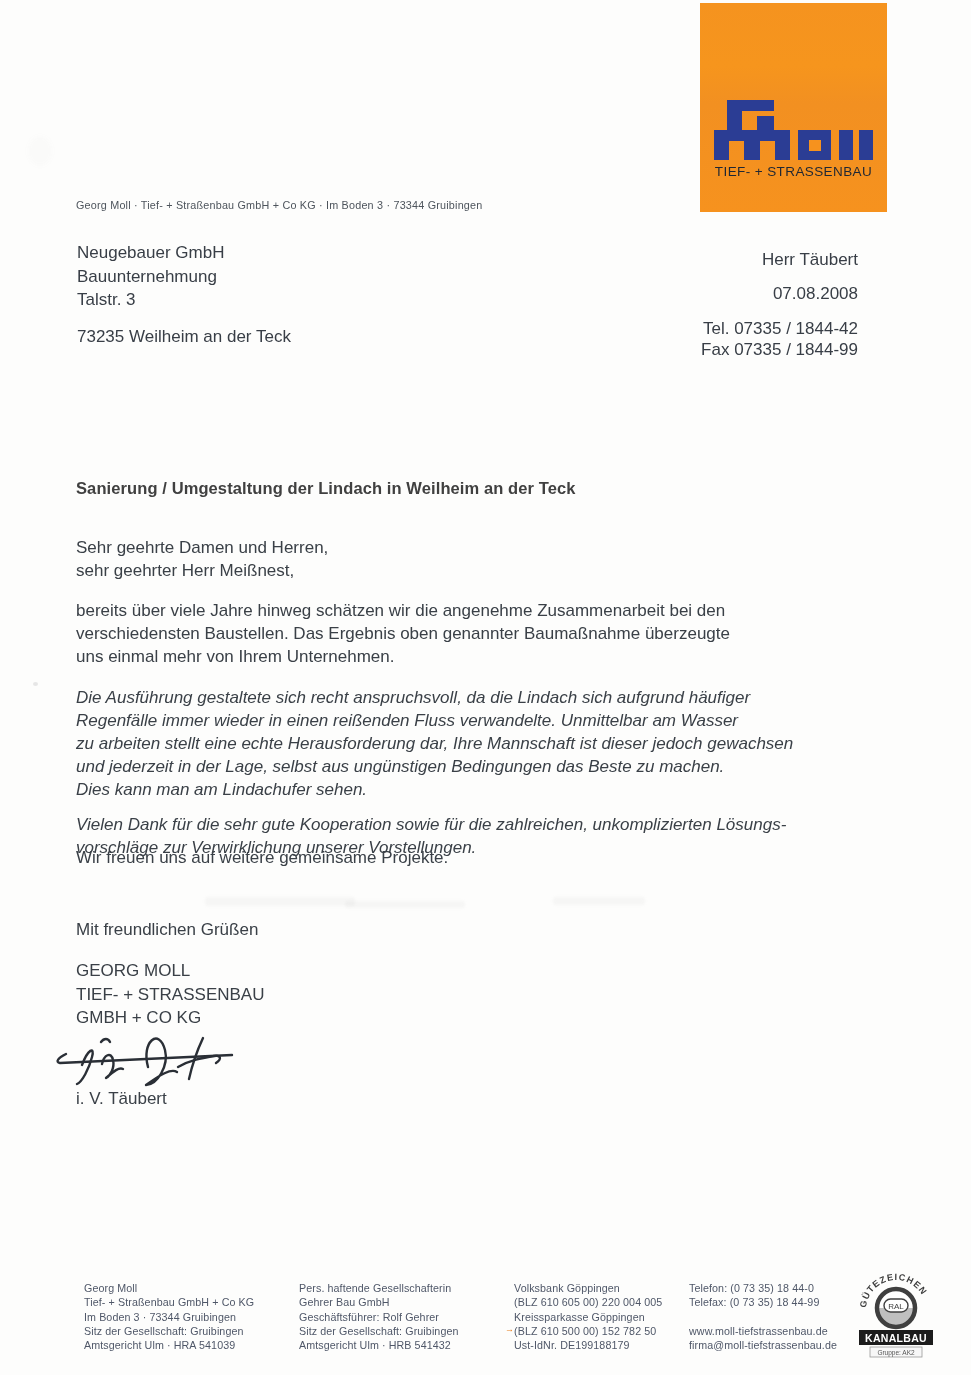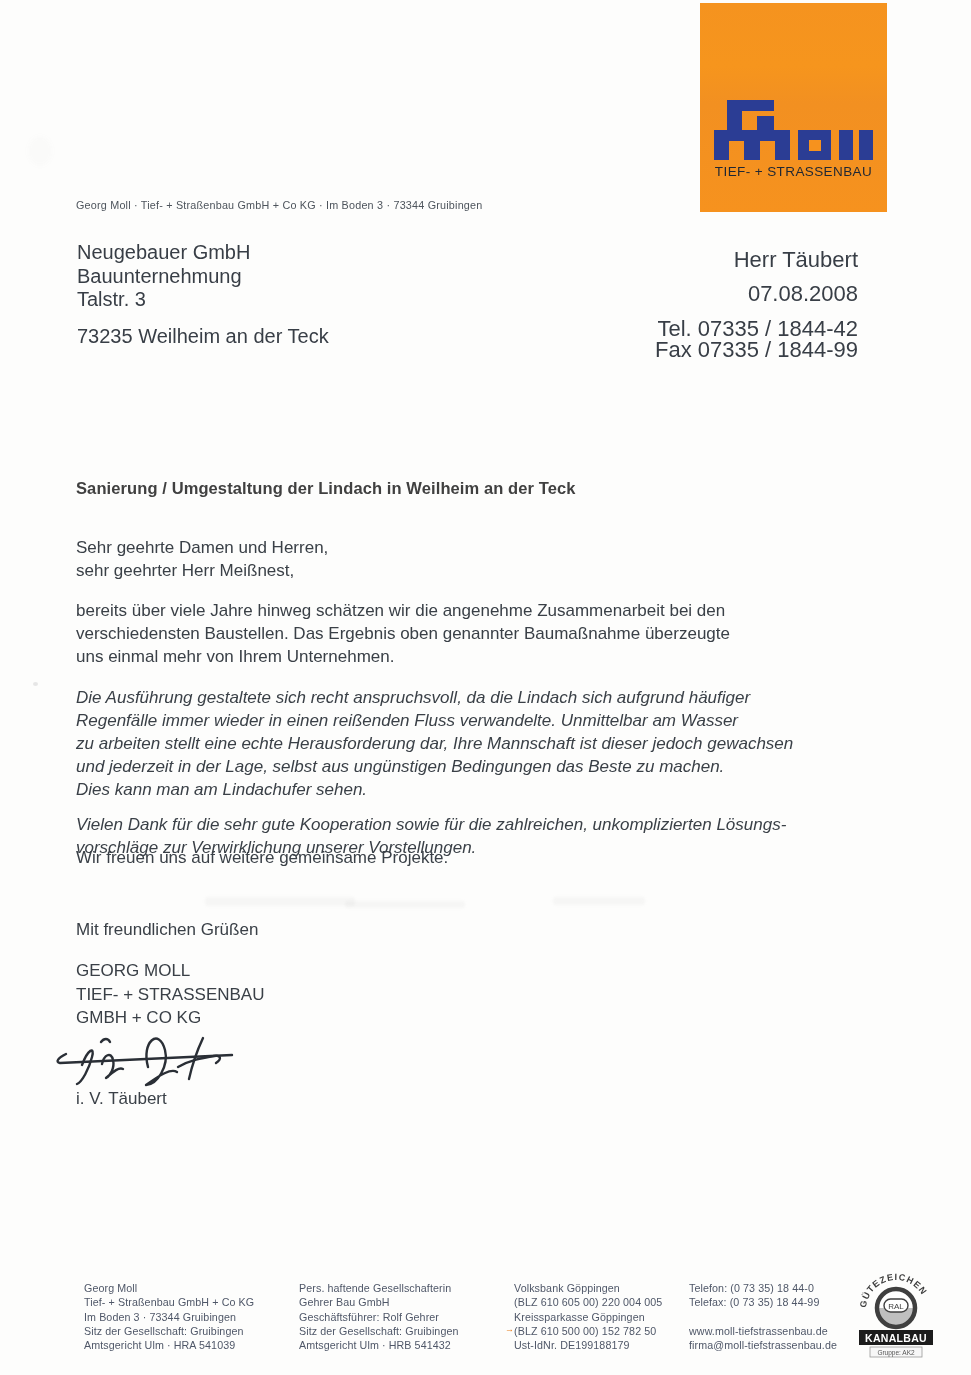--- a/index.html
+++ b/index.html
@@ -26,23 +26,23 @@
     font-size:13.5px; letter-spacing:0.4px;
     color:#1f2733;
   }
   .sender-line {
     left:76px; top:199px;
     font-size:10.8px; letter-spacing:0.2px;
     color:#4d545c;
   }
 
   
-  .recipient { left:77px; top:241px; font-size:20px; line-height:23.5px; color:#383e46; }
+  .recipient { left:77px; top:241px; font-size:17px; line-height:23.5px; color:#383e46; }
   .recipient .city { margin-top:13px; }
-  .meta { right:113px; top:249px; text-align:right; font-size:22px; line-height:21px; color:#383e46; }
+  .meta { right:113px; top:249px; text-align:right; font-size:17px; line-height:21px; color:#383e46; }
   .meta .date { margin-top:13px; }
   .meta .tel  { margin-top:14px; }
 
   
   .subject { left:76px; top:479px; font-size:16.5px; font-weight:bold; color:#404040; letter-spacing:0.1px; }
   .bodyblock { left:76px; width:890px; font-size:17px; line-height:23px; color:#3a4047; }
   .salutation { top:536px; }
   .p1 { top:599px; }
   .p2 { top:686px;font-style:italic; }
   .p3 { top:813px;font-style:italic; }

